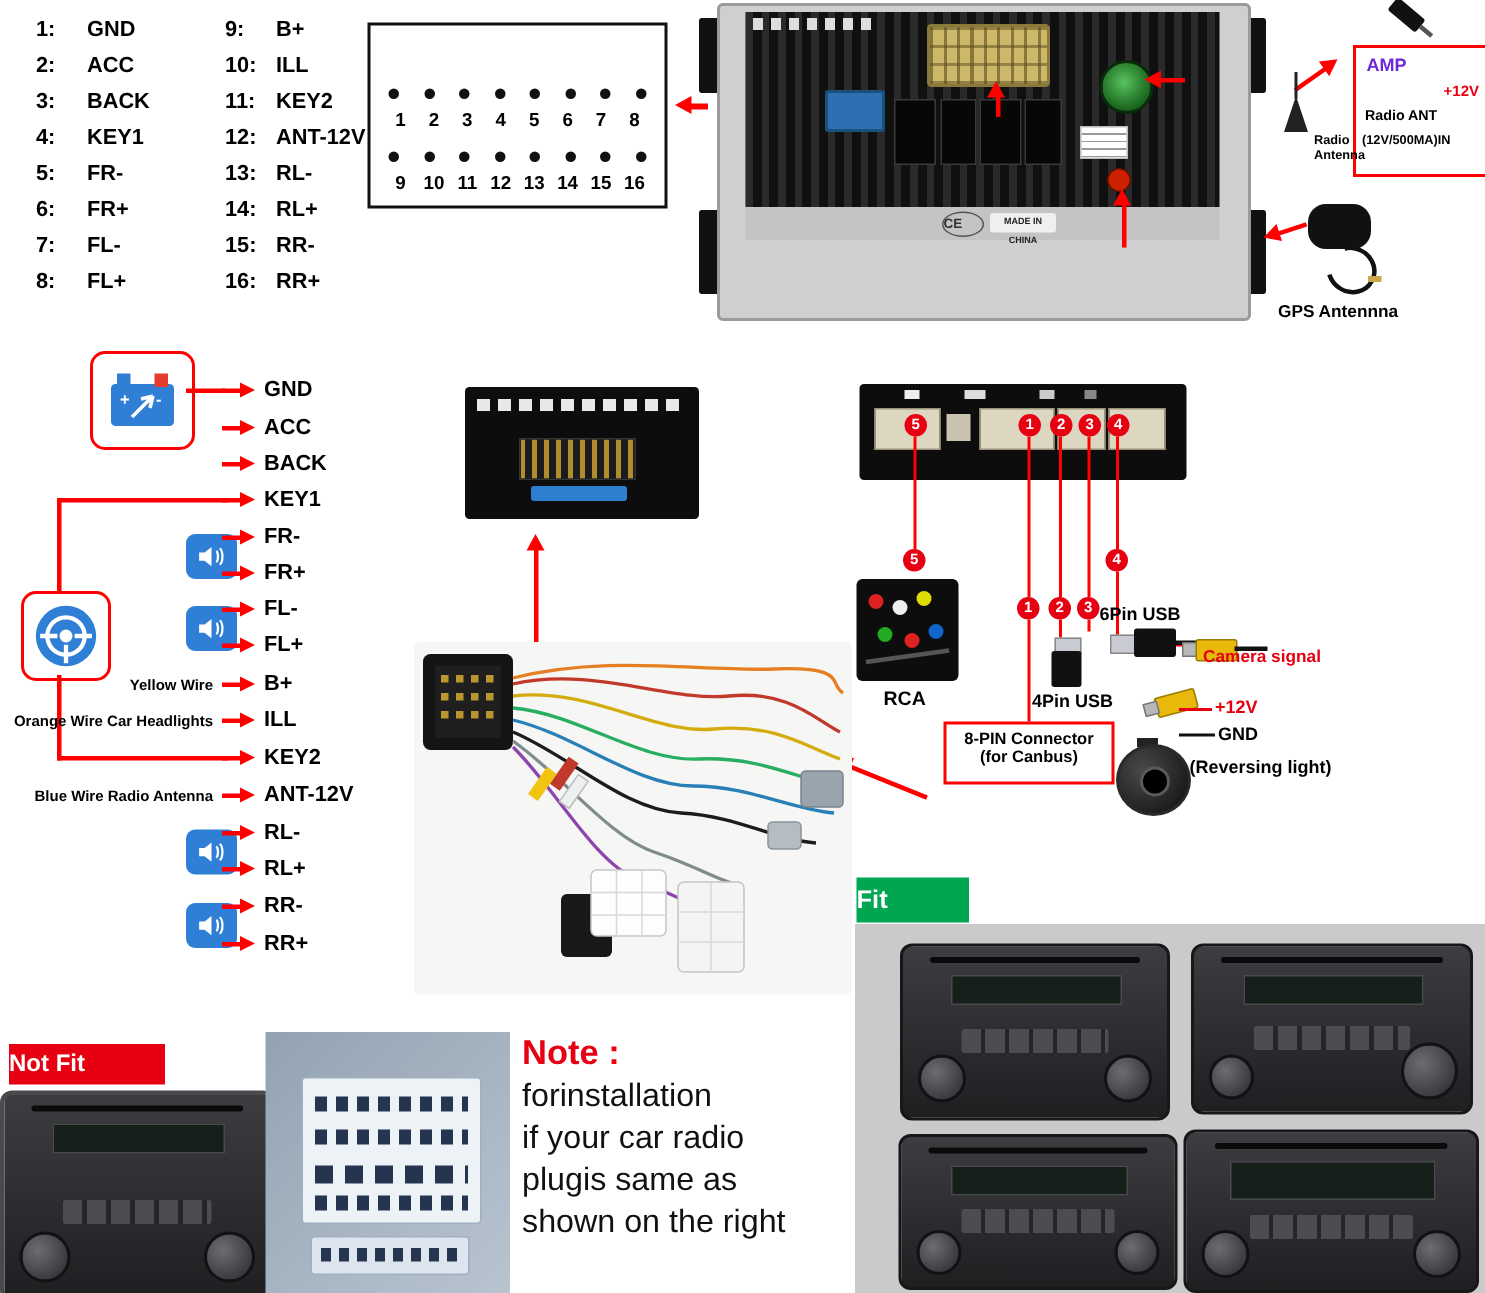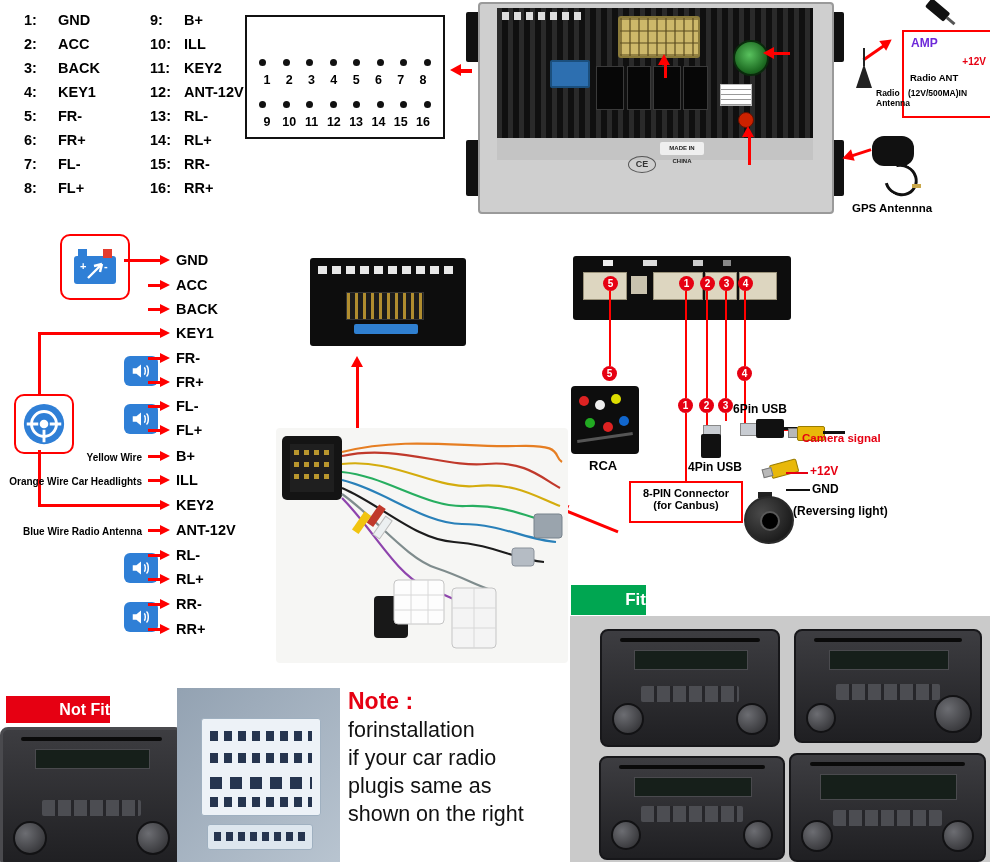--- a/index.html
+++ b/index.html
@@ -33,21 +33,21 @@
   .ncirc{position:absolute;width:15px;height:15px;border-radius:50%;background:#e60012;color:#fff;
          font-size:10px;font-weight:bold;text-align:center;line-height:15px;}
   
   .photo-dark{position:absolute;background:#0d0d0d;border-radius:3px;}
   .radio{position:absolute;background:linear-gradient(#3d3d41,#1f1f22);border-radius:8px;border:2px solid #17171a;}
   .r-slot{position:absolute;left:10%;top:7px;width:80%;height:4px;background:#0a0a0a;border-radius:2px;}
   .r-disp{position:absolute;left:18%;top:19px;width:64%;height:18px;background:#161f1a;border:1px solid #4a4a4e;}
   .r-knob{position:absolute;border-radius:50%;background:radial-gradient(circle at 35% 35%,#6c6d72,#28282b);border:2px solid #121214;}
   .r-btns{position:absolute;left:22%;width:56%;height:16px;border-radius:2px;
           background:repeating-linear-gradient(90deg,#4c4d52 0 13px,#26262a 13px 16px);}
-  .tag{position:absolute;color:#fff;font-weight:bold;text-align:right;}
+  .tag{position:absolute;color:#fff;font-weight:bold;text-align:left;}
 </style>
 </head>
 <body>
 
 <div class="canvas">
 
   <div class="plist" style="left:24px;top:12px;">
     <div class="row">
         <span class="pnum">1:</span>
         <span>GND</span>
@@ -173,22 +173,22 @@
   <div class="abs" style="left:733px;top:40px;width:32px;height:32px;border-radius:50%;background:radial-gradient(circle at 45% 40%,#59c25e,#1d6b22 65%,#0c3a0f);border:2px solid #0a2a0c;"></div>
   <div class="abs" style="left:550px;top:60px;width:36px;height:24px;background:#2d6fb0;border:2px solid #1b4f7d;border-radius:2px;"></div>
   <div class="abs" style="left:596px;top:66px;width:26px;height:42px;background:#070707;border:1px solid #3a3a3a;"></div>
   <div class="abs" style="left:627px;top:66px;width:22px;height:42px;background:#070707;border:1px solid #3a3a3a;"></div>
   <div class="abs" style="left:653px;top:66px;width:26px;height:42px;background:#070707;border:1px solid #3a3a3a;"></div>
   <div class="abs" style="left:683px;top:66px;width:23px;height:42px;background:#070707;border:1px solid #3a3a3a;"></div>
   <div class="abs" style="left:720px;top:84px;width:30px;height:20px;background:#fff;border:1px solid #bbb;
        background-image:repeating-linear-gradient(0deg,#999 0 1px,transparent 1px 5px);"></div>
   <div class="abs" style="left:738px;top:112px;width:14px;height:14px;border-radius:50%;background:#cc2200;border:1px solid #661000;"></div>
   <div class="abs" style="left:497px;top:138px;width:316px;height:22px;background:#c4c4c4;"></div>
-  <div class="abs" style="left:628px;top:156px;width:26px;height:15px;border:1.5px solid #555;border-radius:50%;color:#333;
-       font-size:9px;font-weight:bold;text-align:center;line-height:15px;">CE</div>
+  <div class="abs" style="left:628px;top:141px;width:26px;height:15px;border:1.5px solid #555;border-radius:50%;color:#333;
+       font-size:9px;font-weight:bold;text-align:left;line-height:15px;">CE</div>
   <div class="abs" style="left:660px;top:142px;width:44px;height:13px;background:#efefef;border-radius:2px;color:#222;
        font-size:6px;font-weight:bold;text-align:center;line-height:13px;">MADE IN CHINA</div>
 
   <div class="redline" style="left:664px;top:60px;width:3px;height:18px;"></div>
   <span class="ah ah-u" style="left:658px;top:48px;"></span>
   <div class="redline" style="left:770px;top:52px;width:20px;height:3px;"></div>
   <span class="ah ah-l" style="left:757px;top:47px;"></span>
   <div class="redline" style="left:748px;top:131px;width:3px;height:34px;"></div>
   <span class="ah ah-u" style="left:742px;top:120px;"></span>
   <div class="abs" style="left:860px;top:42px;width:40px;height:14px;transform:rotate(-35deg);">

